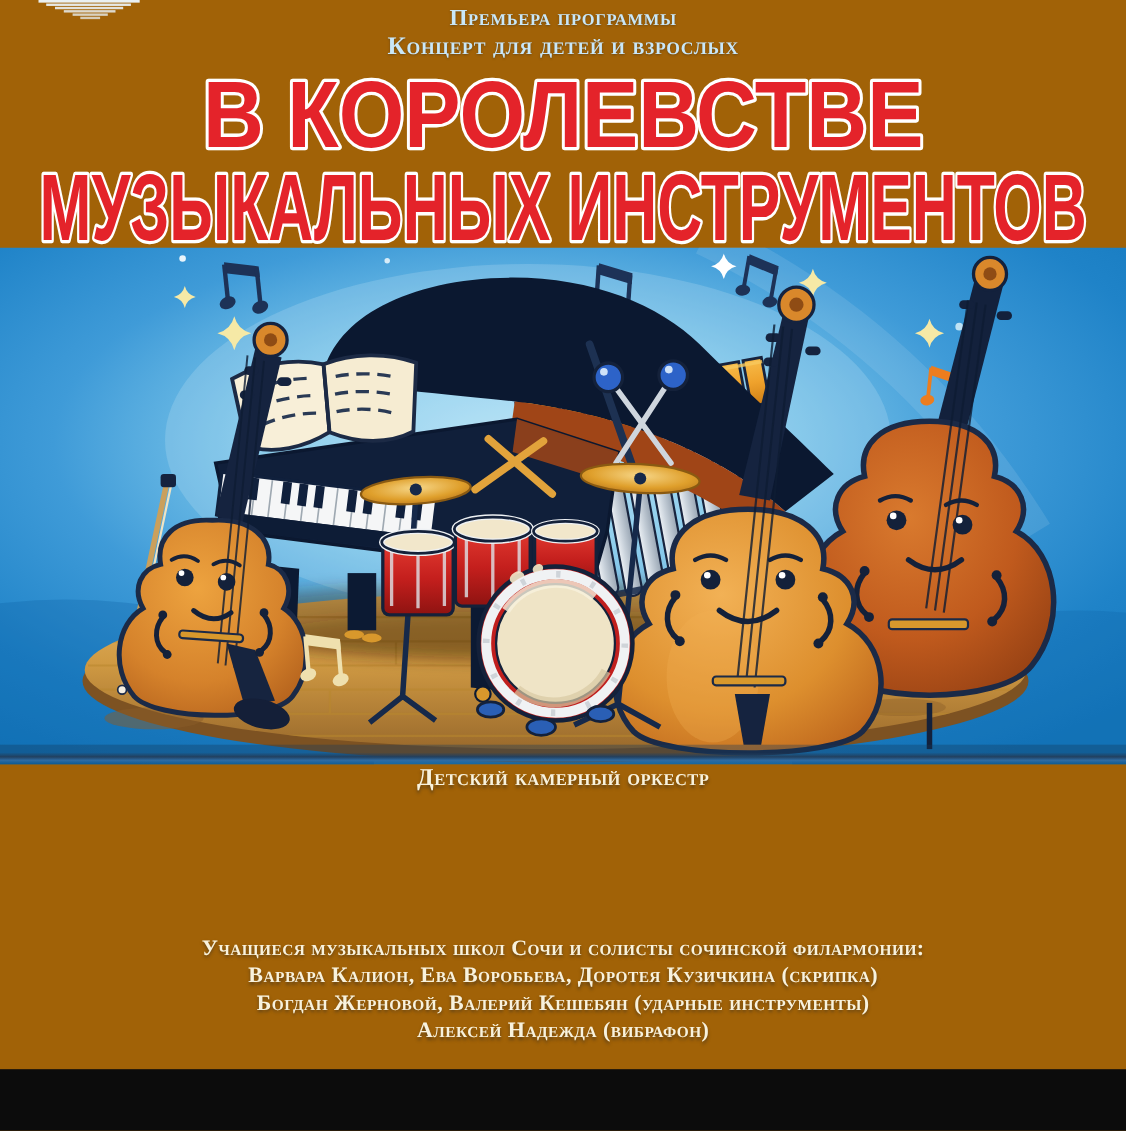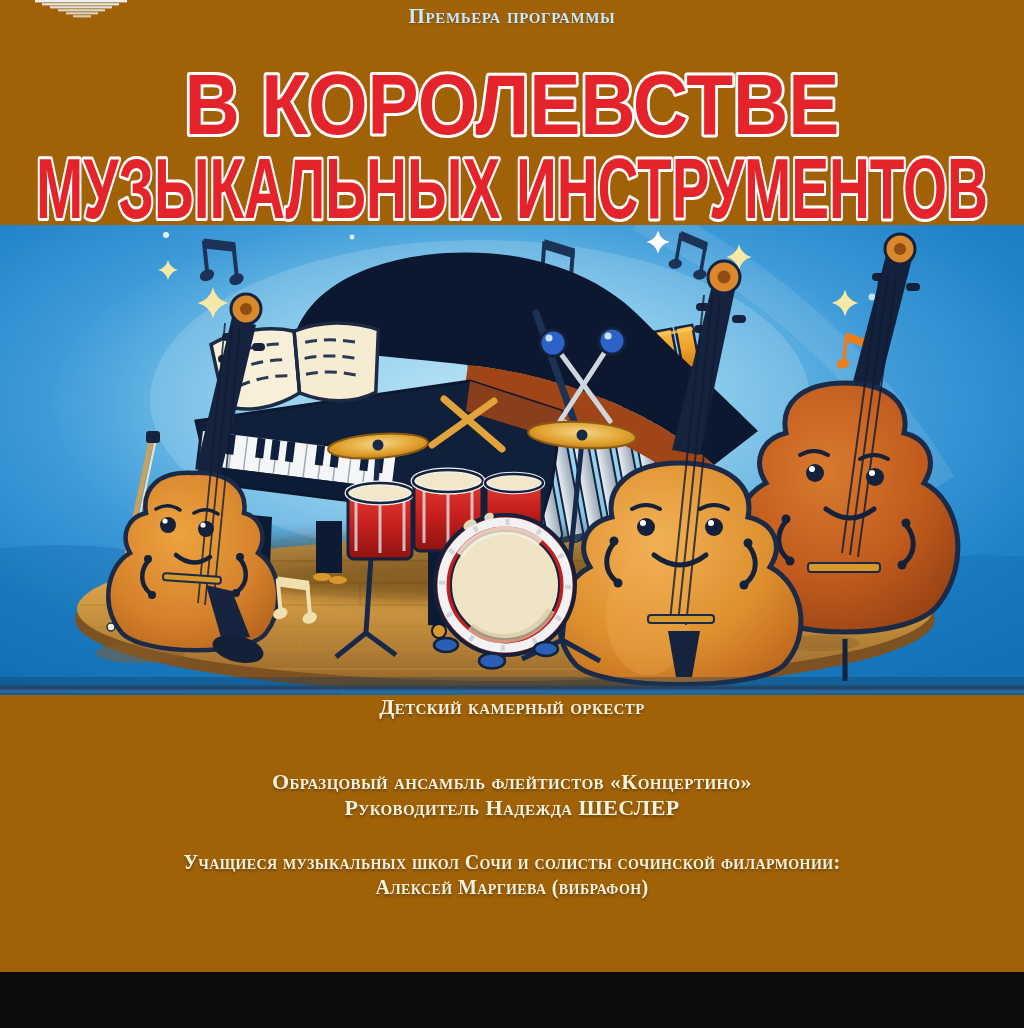--- a/index.html
+++ b/index.html
@@ -45,20 +45,21 @@
       <rect x="12" y="3.2" width="77" height="2.2" opacity=".9"></rect>
       <rect x="20" y="6.2" width="62" height="2.2" opacity=".85"></rect>
       <rect x="28" y="9.2" width="47" height="2.2" opacity=".8"></rect>
       <rect x="36" y="12.2" width="32" height="2.2" opacity=".75"></rect>
       <rect x="43" y="15.2" width="18" height="2.2" opacity=".7"></rect>
     </g>
   </svg>
 
   <div class="kicker">
     <div class="k1">Премьера программы</div>
+    <div class="k2">Концерт для детей и взрослых</div>
   </div>
 
   <svg class="title-svg" width="1024" height="230" viewBox="0 0 1024 230">
     <text class="title-text" x="512" y="134" text-anchor="middle" textLength="655" lengthAdjust="spacingAndGlyphs">В КОРОЛЕВСТВЕ</text>
     <text class="title-text" x="512" y="218" text-anchor="middle" textLength="952" lengthAdjust="spacingAndGlyphs">МУЗЫКАЛЬНЫХ ИНСТРУМЕНТОВ</text>
   </svg>
 
   <svg class="scene" width="1024" height="470" viewBox="0 0 1024 470">
     <defs>
       <radialGradient id="skyGrad" cx="46%" cy="38%" r="75%">
@@ -360,26 +361,24 @@
 
     <rect x="0" y="452" width="1024" height="18" fill="#14395c" opacity=".35"></rect>
   </svg>
 
   <div class="edge-band"></div>
 
   <div class="serifcaps orchestra">
     <div>Детский камерный оркестр</div>
   </div>
 
-  <div class="serifcaps ensemble">
-    <div>Образцовый ансамбль флейтистов «Концертино»</div>
-    <div>Руководитель Надежда ШЕСЛЕР</div>
-  </div>
 
   <div class="serifcaps students">
     <div>Учащиеся музыкальных школ Сочи и солисты сочинской филармонии:</div>
-    <div>Алексей Маргиева (вибрафон)</div>
+    <div>Варвара Калион, Ева Воробьева, Доротея Кузичкина (скрипка)</div>
+    <div>Богдан Жерновой, Валерий Кешебян (ударные инструменты)</div>
+    <div>Алексей Надежда (вибрафон)</div>
   </div>
 
   <div class="corner-box"></div>
   <div class="corner-ball"></div>
 
 </div>
 
 </body></html>

